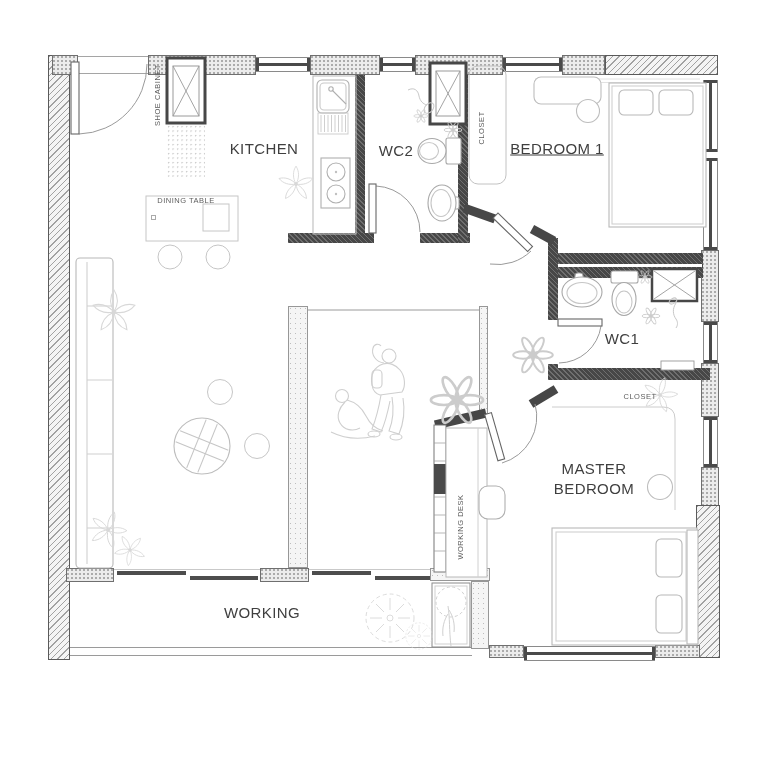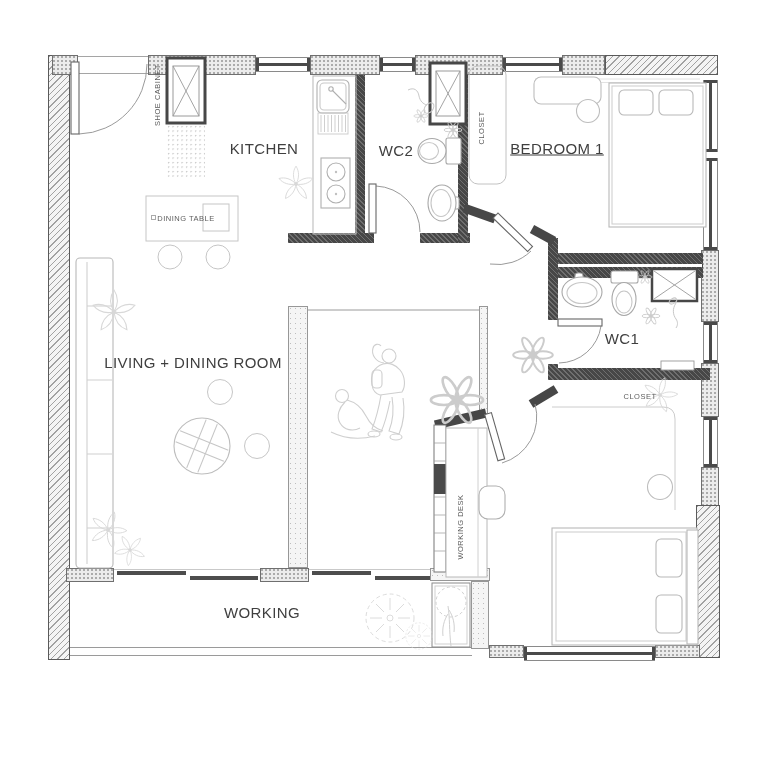--- a/index.html
+++ b/index.html
@@ -348,23 +348,26 @@
       <circle cx="342" cy="396" r="6.5"></circle>
       <path d="M347,400 c8,2 15,8 19,16 c4,8 10,13 17,15"></path>
       <path d="M345,402 c-6,6 -9,14 -5,21 c4,7 13,9 20,5"></path>
       <path d="M331,432 c12,6 28,8 44,4"></path>
     </g>
   </svg>
 
   <div class="lbl" style="left:264px;top:148px;">KITCHEN</div>
   <div class="lbl" style="left:396px;top:150px;">WC2</div>
   <div class="lbl" style="left:557px;top:148px;text-decoration:underline;">BEDROOM 1</div>
-  <div class="lbl" style="left:193px;top:362px;">LIVING + DINING ROOM</div>
   <div class="lbl" style="left:622px;top:338px;">WC1</div>
+  <div class="lbl2" style="left:594px;top:479px;">
+    <div>MASTER</div>
+    <div>BEDROOM</div>
+  </div>
   <div class="lbl" style="left:262px;top:612px;">WORKING</div>
 
   <div class="vsm" style="left:157px;top:95px;">SHOE CABINET</div>
   <div class="abs" style="left:151px;top:215px;width:5px;height:5px;border:1px solid #aaa;box-sizing:border-box;"></div>
-  <div class="sm" style="left:186px;top:218px;">DINING TABLE</div>
+  <div class="sm" style="left:186px;top:200px;">DINING TABLE</div>
   <div class="vsm" style="left:481px;top:128px;">CLOSET</div>
   <div class="sm" style="left:640px;top:396px;">CLOSET</div>
   <div class="vsm" style="left:460px;top:527px;">WORKING DESK</div>
 </div>
 
 </body></html>

